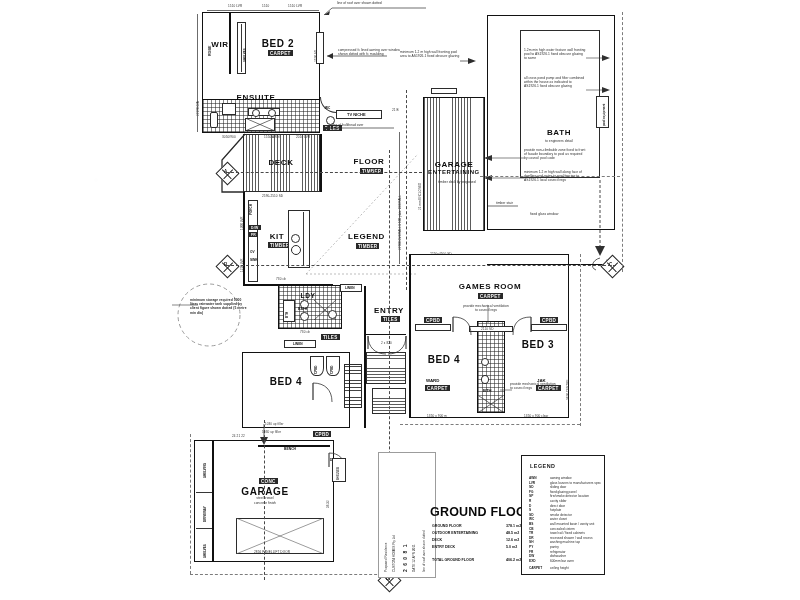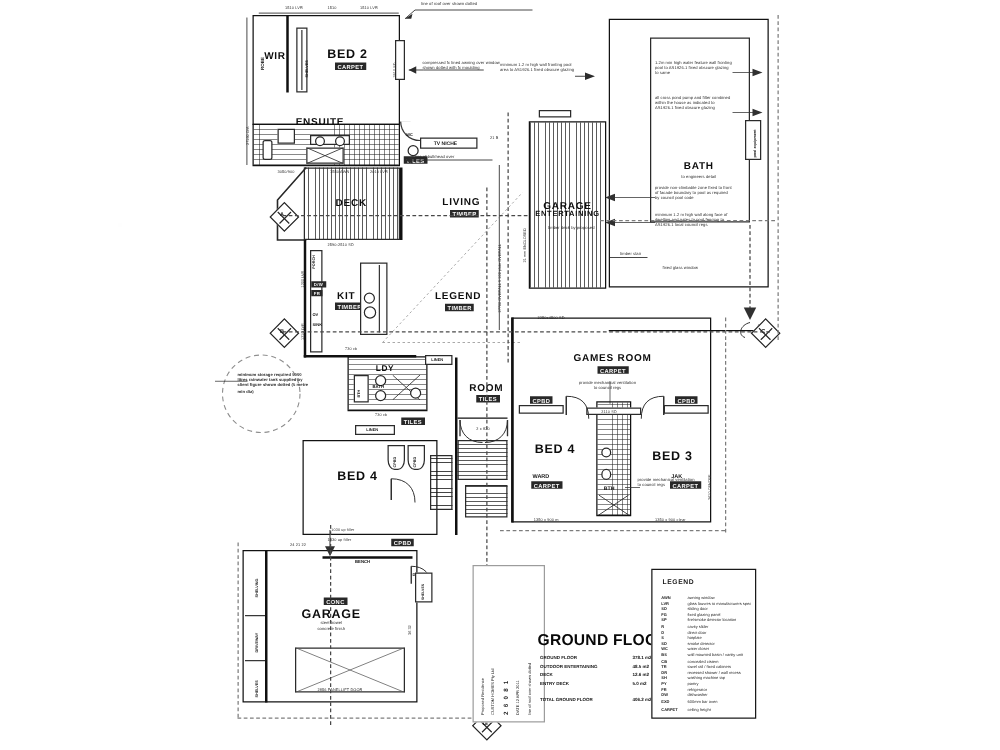--- a/index.html
+++ b/index.html
@@ -172,21 +172,21 @@
 
   <div class="deckfill" style="left:243px;top:134px;width:77px;height:58px;"></div>
   <div class="boxthin" style="left:243px;top:134px;width:77px;height:58px;"></div>
   <div class="rm b3" style="left:263px;top:158px;width:36px;">DECK</div>
   <div class="dim" style="left:262px;top:194px;">2590-2510 SD</div>
 
   <svg style="position:absolute;left:218px;top:130px;" width="30" height="66">
     <path d="M27,4 L4,30 L4,62 L27,62" stroke="#2b2b2b" stroke-width="1.3" fill="none"></path>
   </svg>
 
-  <div class="rm b3" style="left:352px;top:157px;width:34px;">LIVING</div>
+  <div class="rm b3" style="left:352px;top:157px;width:34px;">FLOOR</div>
   <div class="tag" style="left:360px;top:168px;">TIMBER</div>
   <div class="rm b3" style="left:348px;top:232px;width:34px;">LEGEND</div>
   <div class="tag" style="left:356px;top:243px;">TIMBER</div>
 
   <div class="wall" style="left:243px;top:192px;width:1.8px;height:94px;"></div>
   <div class="wall" style="left:243px;top:284px;width:90px;height:1.8px;"></div>
   <div class="wall" style="left:320px;top:134px;width:1.8px;height:58px;"></div>
 
   <div class="rm b3" style="left:266px;top:232px;width:22px;">KIT</div>
   <div class="tag" style="left:268px;top:242px;">TIMBER</div>
@@ -268,21 +268,21 @@
 
   <div class="box" style="left:409px;top:254px;width:160px;height:164px;"></div>
   <div class="rm b3" style="left:450px;top:282px;width:80px;">GAMES ROOM</div>
   <div class="tag" style="left:478px;top:293px;">CARPET</div>
   <div class="note" style="left:462px;top:304px;width:48px;text-align:center;">provide mechanical ventilation to council regs</div>
   <svg style="position:absolute;left:484px;top:303px;" width="8" height="24">
     <line x1="4" y1="20" x2="4" y2="2" stroke="#333" stroke-width="0.6"></line>
   </svg>
 
   <div class="rm b2" style="left:424px;top:354px;width:40px;">BED 4</div>
-  <div class="rm b2" style="left:518px;top:360px;width:40px;">BED 3</div>
+  <div class="rm b2" style="left:518px;top:339px;width:40px;">BED 3</div>
   <div class="lbl" style="left:426px;top:378px;font-size:4.4px;">WARD</div>
   <div class="tag" style="left:425px;top:385px;">CARPET</div>
   <div class="lbl" style="left:537px;top:378px;font-size:4.4px;">JAK</div>
   <div class="tag" style="left:536px;top:385px;">CARPET</div>
 
   <div class="tilefill" style="left:478px;top:322px;width:26px;height:90px;"></div>
   <div class="box" style="left:477px;top:321px;width:28px;height:92px;"></div>
   <div class="lbl" style="left:483px;top:388px;font-size:4.2px;">BTH</div>
   <div class="circ" style="left:481px;top:358px;width:6px;height:6px;"></div>
   <div class="circ" style="left:481px;top:375px;width:6px;height:7px;"></div>
@@ -344,21 +344,21 @@
   <div class="boxthin" style="left:326px;top:356px;width:14px;height:20px;background:#fff;border-radius:0 0 40% 40%;"></div>
   <div class="lblv" style="left:314px;top:374px;font-size:3px;">CPBD</div>
   <div class="lblv" style="left:330px;top:374px;font-size:3px;">CPBD</div>
   <svg style="position:absolute;left:312px;top:382px;" width="22" height="22">
     <path d="M1,1 C13,1 20,8 20,20" stroke="#333" stroke-width="0.8" fill="none"></path>
     <line x1="1" y1="1" x2="1" y2="18" stroke="#333" stroke-width="1.2"></line>
   </svg>
   <div class="dim" style="left:262px;top:430px;">1030 up filler</div>
   <div class="tag" style="left:313px;top:431px;">CPBD</div>
 
-  <div class="rm b3" style="left:371px;top:306px;width:36px;">ROOM</div>
+  <div class="rm b3" style="left:371px;top:306px;width:36px;">ENTRY</div>
   <div class="tag" style="left:381px;top:316px;">TILES</div>
   <div class="wall" style="left:364px;top:286px;width:1.6px;height:142px;"></div>
 
   <div class="wall" style="left:366px;top:334px;width:40px;height:1.4px;"></div>
   <svg style="position:absolute;left:366px;top:335px;" width="42" height="22">
     <path d="M2,1 C2,12 9,19 20,19" stroke="#333" stroke-width="0.8" fill="none"></path>
     <path d="M40,1 C40,12 33,19 22,19" stroke="#333" stroke-width="0.8" fill="none"></path>
     <line x1="2" y1="1" x2="2" y2="14" stroke="#333" stroke-width="1.1"></line>
     <line x1="40" y1="1" x2="40" y2="14" stroke="#333" stroke-width="1.1"></line>
   </svg>

